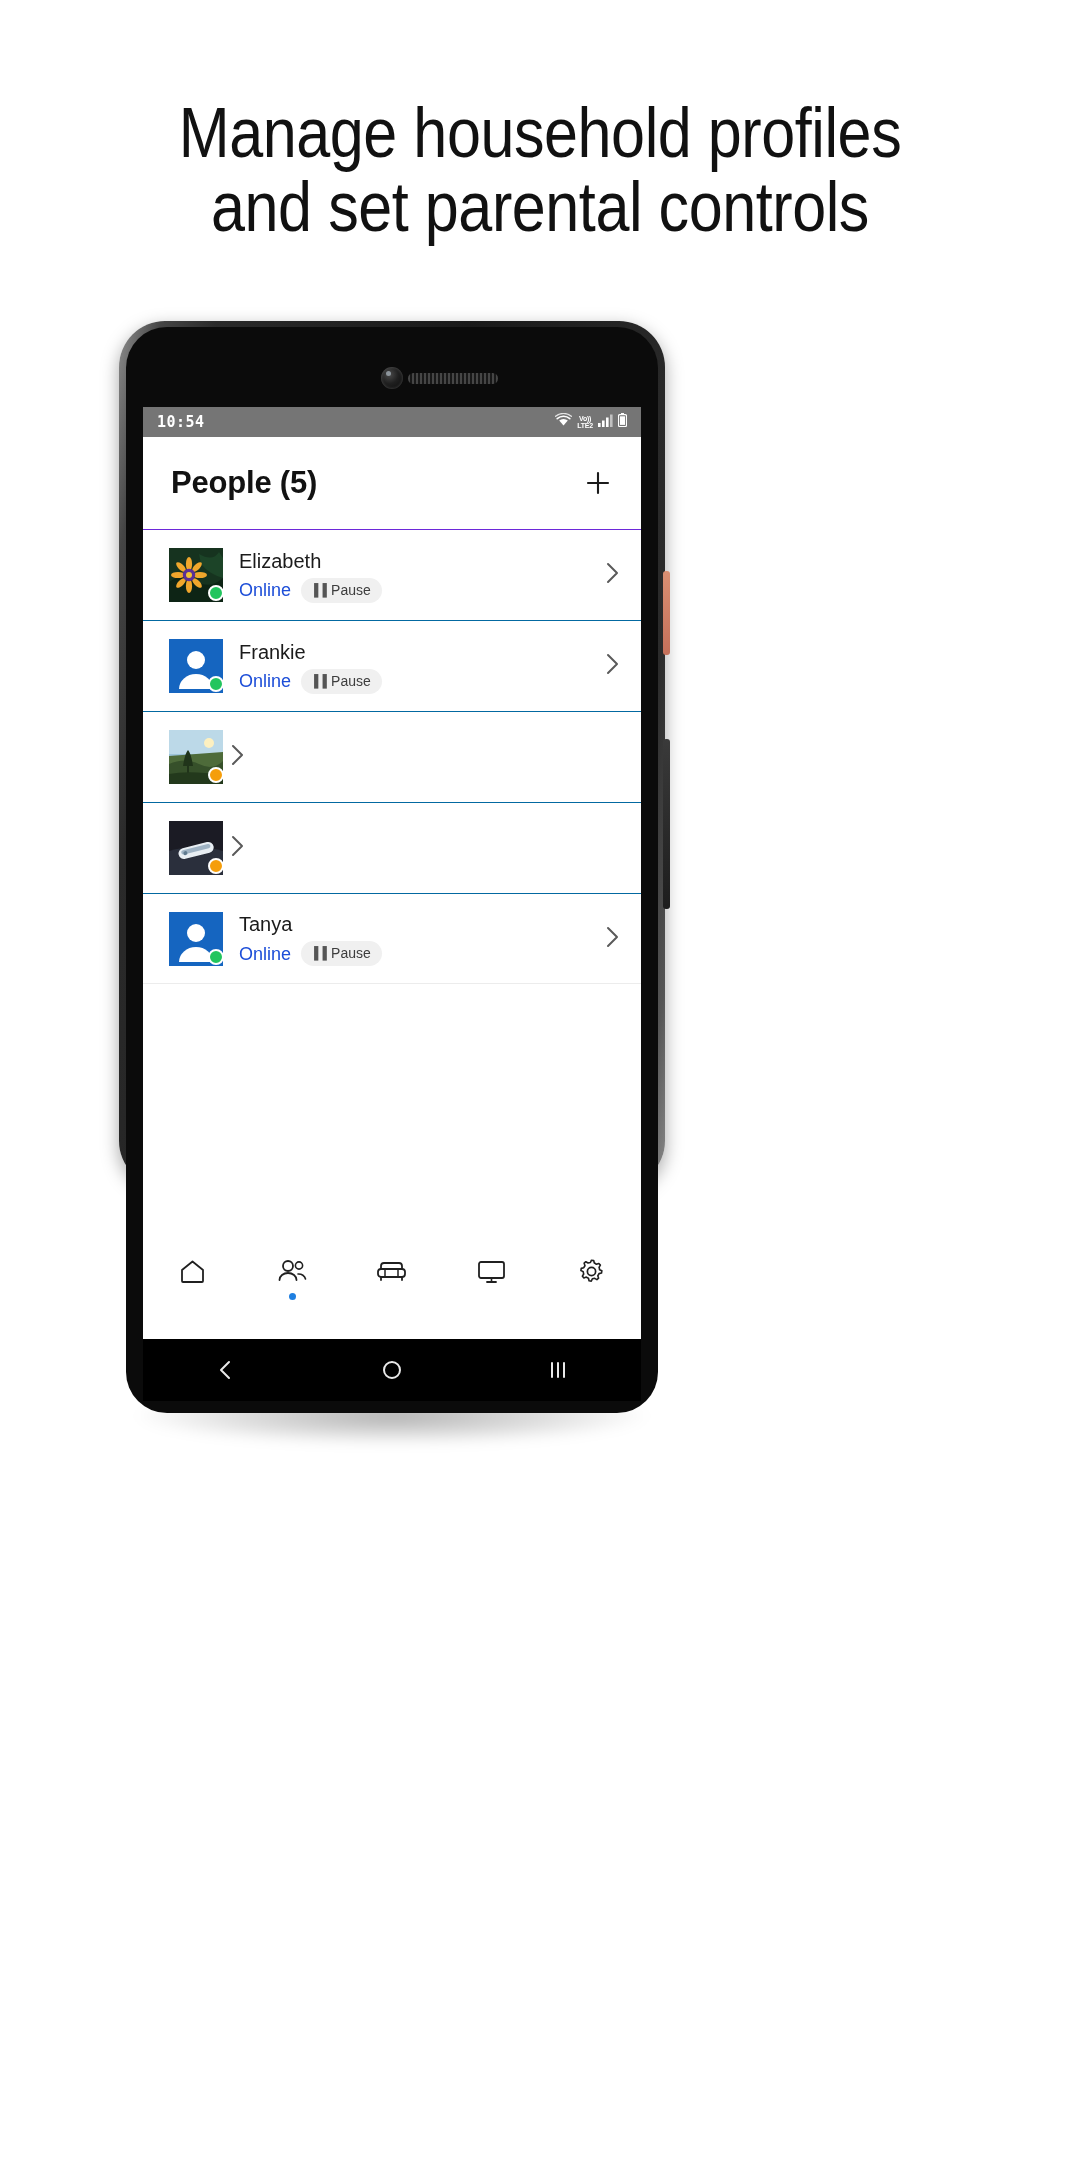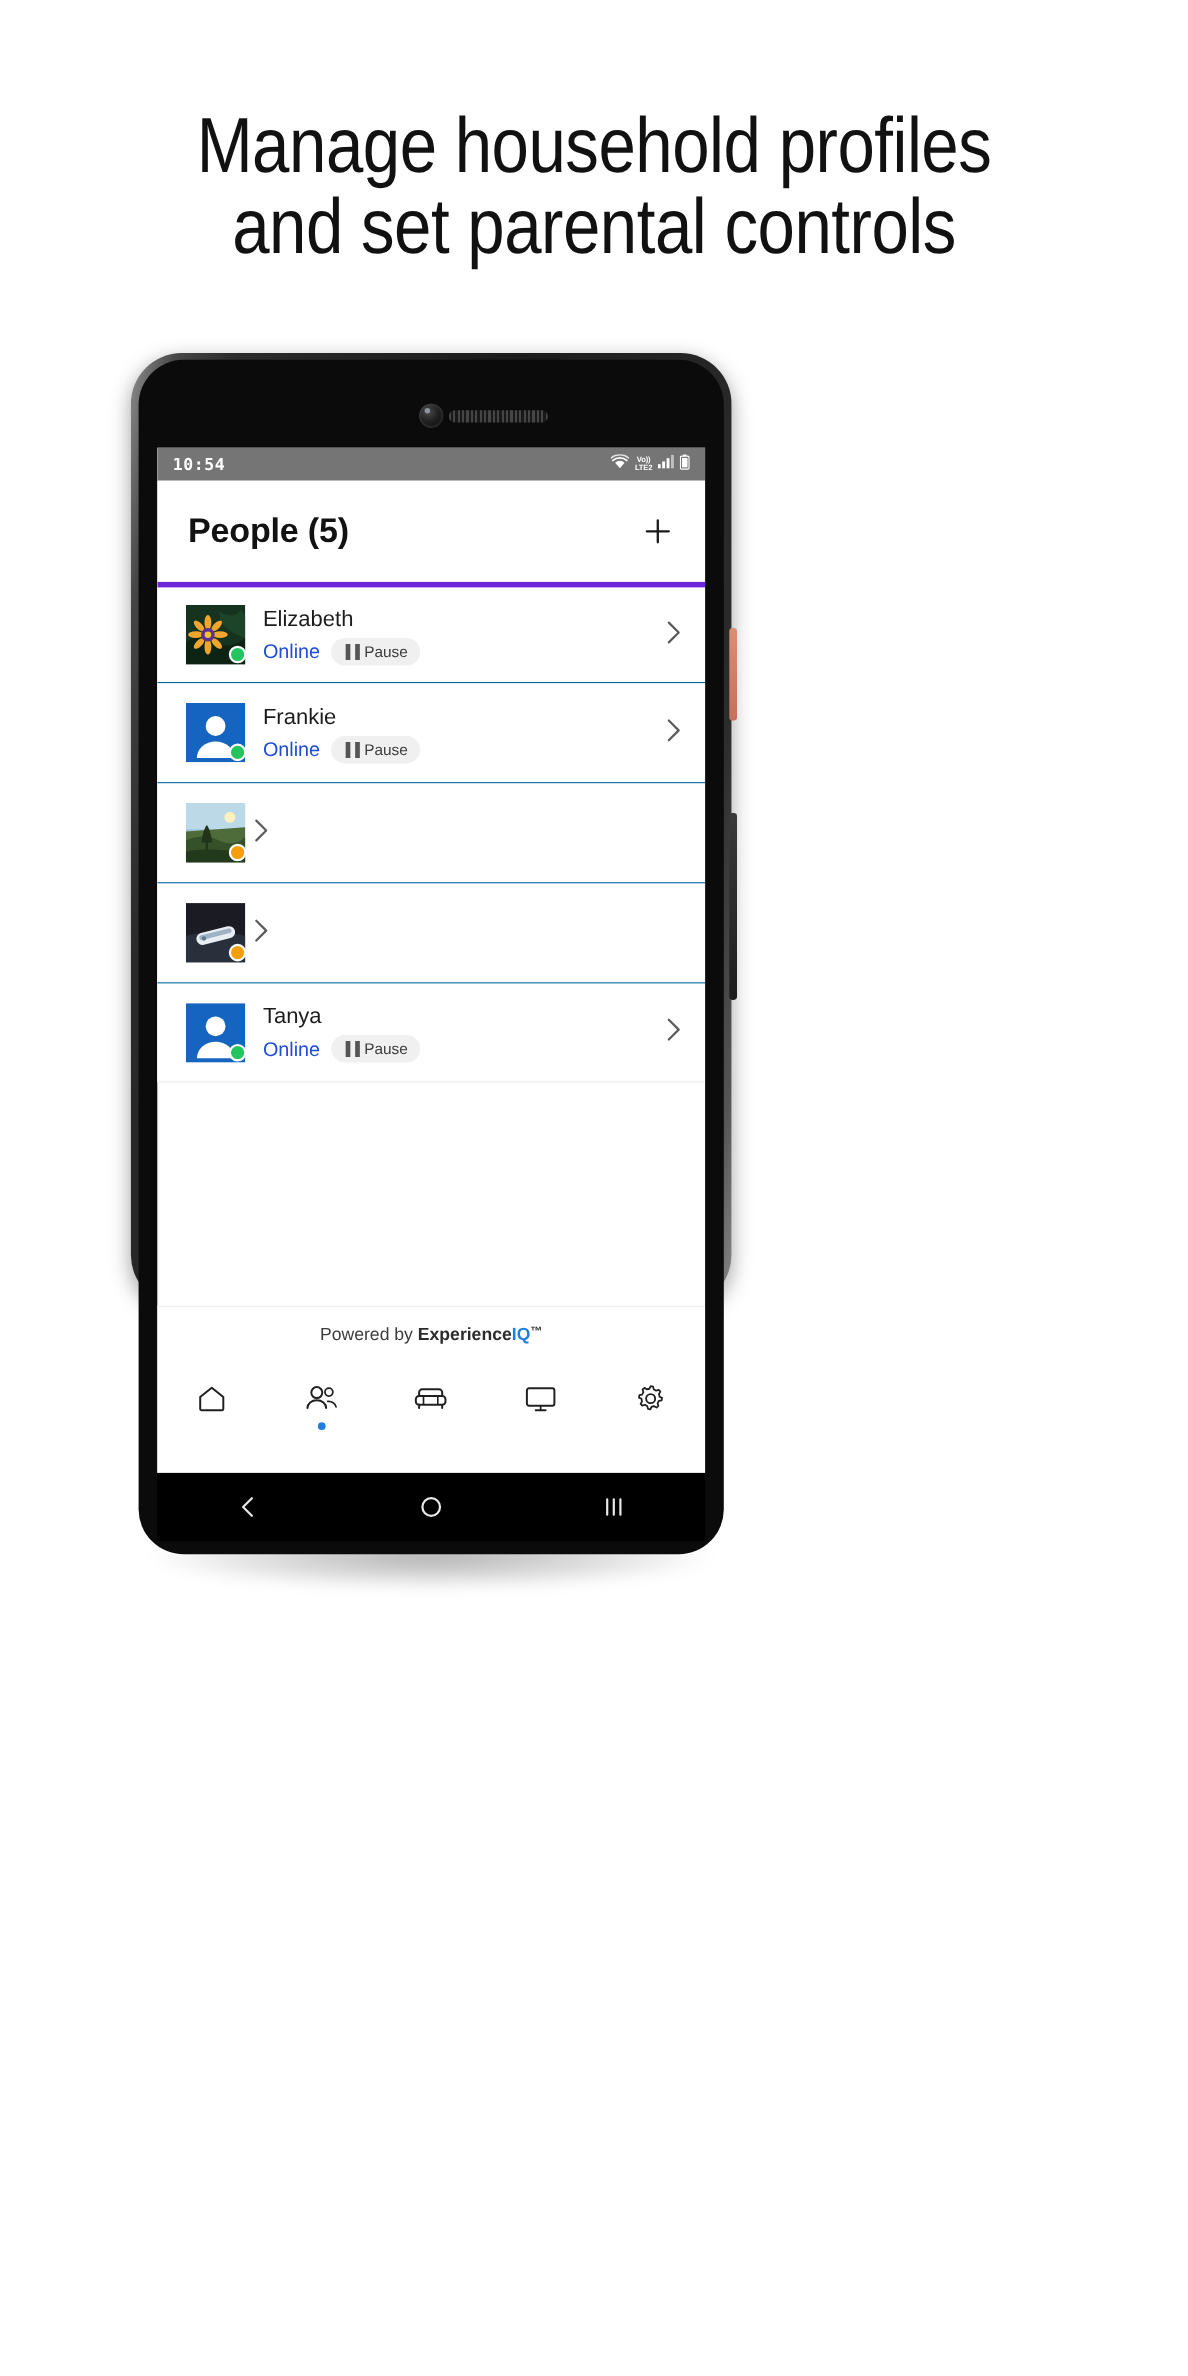--- a/index.html
+++ b/index.html
@@ -108,21 +108,21 @@
   }
 
   
   .people-list { background:#fff; }
   .person-row {
     display:flex; align-items:center; gap:0;
     padding: 0 22px 0 26px; height: 91px;
     border-top: 1px solid #0369a1;
     cursor:pointer; background:#fff;
   }
-  .person-row:first-child { border-top: 5px solid #6d28d9; }
+  .person-row:first-child { border-top: 1px solid #6d28d9; }
   .avatar-wrap { position:relative; width:54px; height:54px; flex:0 0 54px; }
   .avatar {
     width: 54px; height: 54px; border-radius: 50%;
     overflow:hidden; position:relative;
     background:#1565c0;
   }
   .avatar svg { display:block; width:100%; height:100%; }
   .pres-dot {
     position:absolute; right:-1px; bottom:1px; width:16px; height:16px;
     border-radius:50%; border:2.5px solid #fff;
@@ -379,25 +379,20 @@
             </span>
             <span class="chevron">
               <svg width="13" height="22" viewBox="0 0 13 22">
                   <path d="M2 2 L11 11 L2 20" stroke="#5a5a5a" stroke-width="2" fill="none" stroke-linecap="round" stroke-linejoin="round"></path>
                 </svg>
             </span>
           </div>
 
         </div>
 
-        <div class="brand-footer">
-          <span class="brand-text">
-            <span>Powered by </span><span class="b1">Experience</span><span class="b2">IQ</span><span class="b3">™</span>
-          </span>
-        </div>
 
         <div class="tabbar">
           <span class="tab">
             <svg width="29" height="29" viewBox="0 0 29 29">
               <path d="M4 13 L14.5 4.5 L25 13 V24 a1 1 0 0 1-1 1 H5 a1 1 0 0 1-1-1 Z" fill="none" stroke="#202020" stroke-width="1.8" stroke-linejoin="round"></path>
             </svg>
             <span class="dot hidden"></span>
           </span>
           <span class="tab">
             <svg width="31" height="29" viewBox="0 0 31 29">

